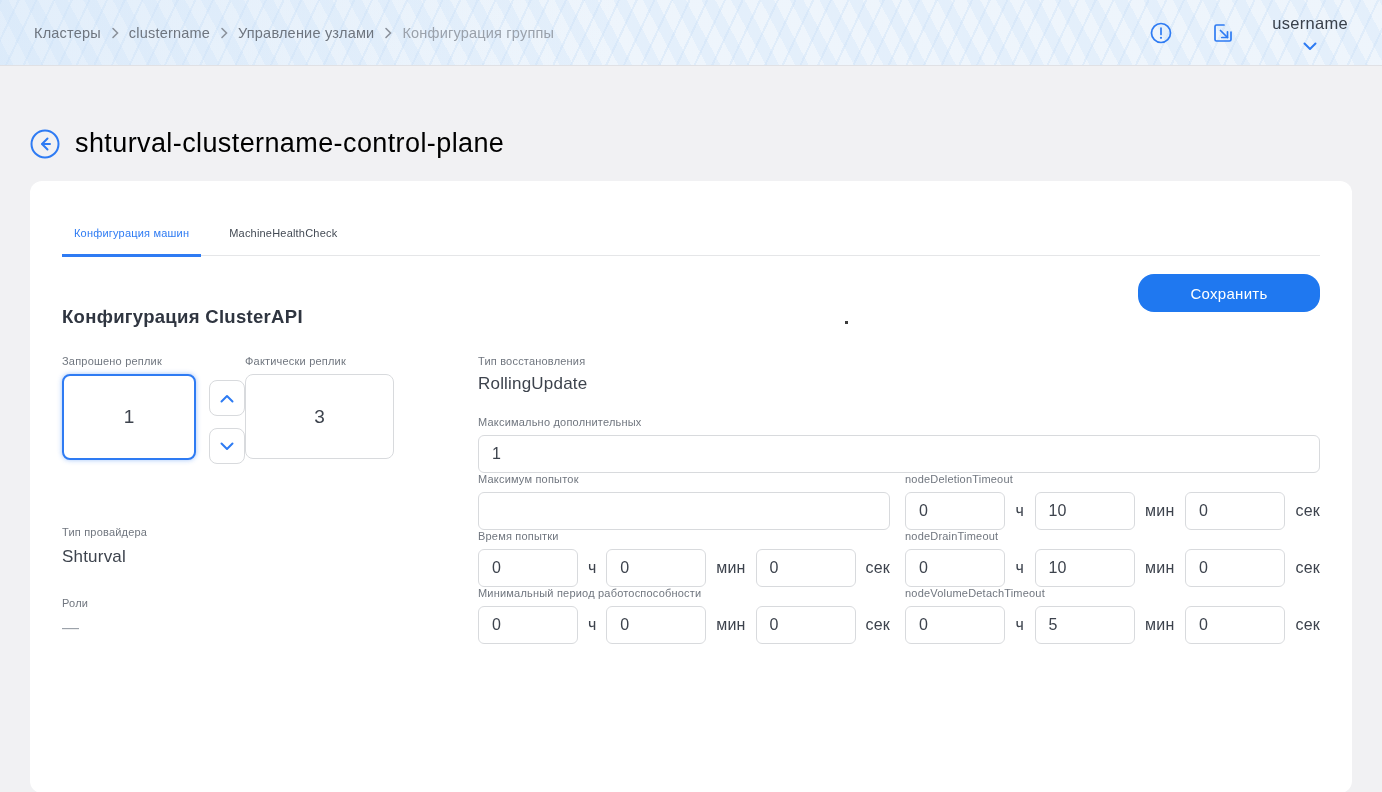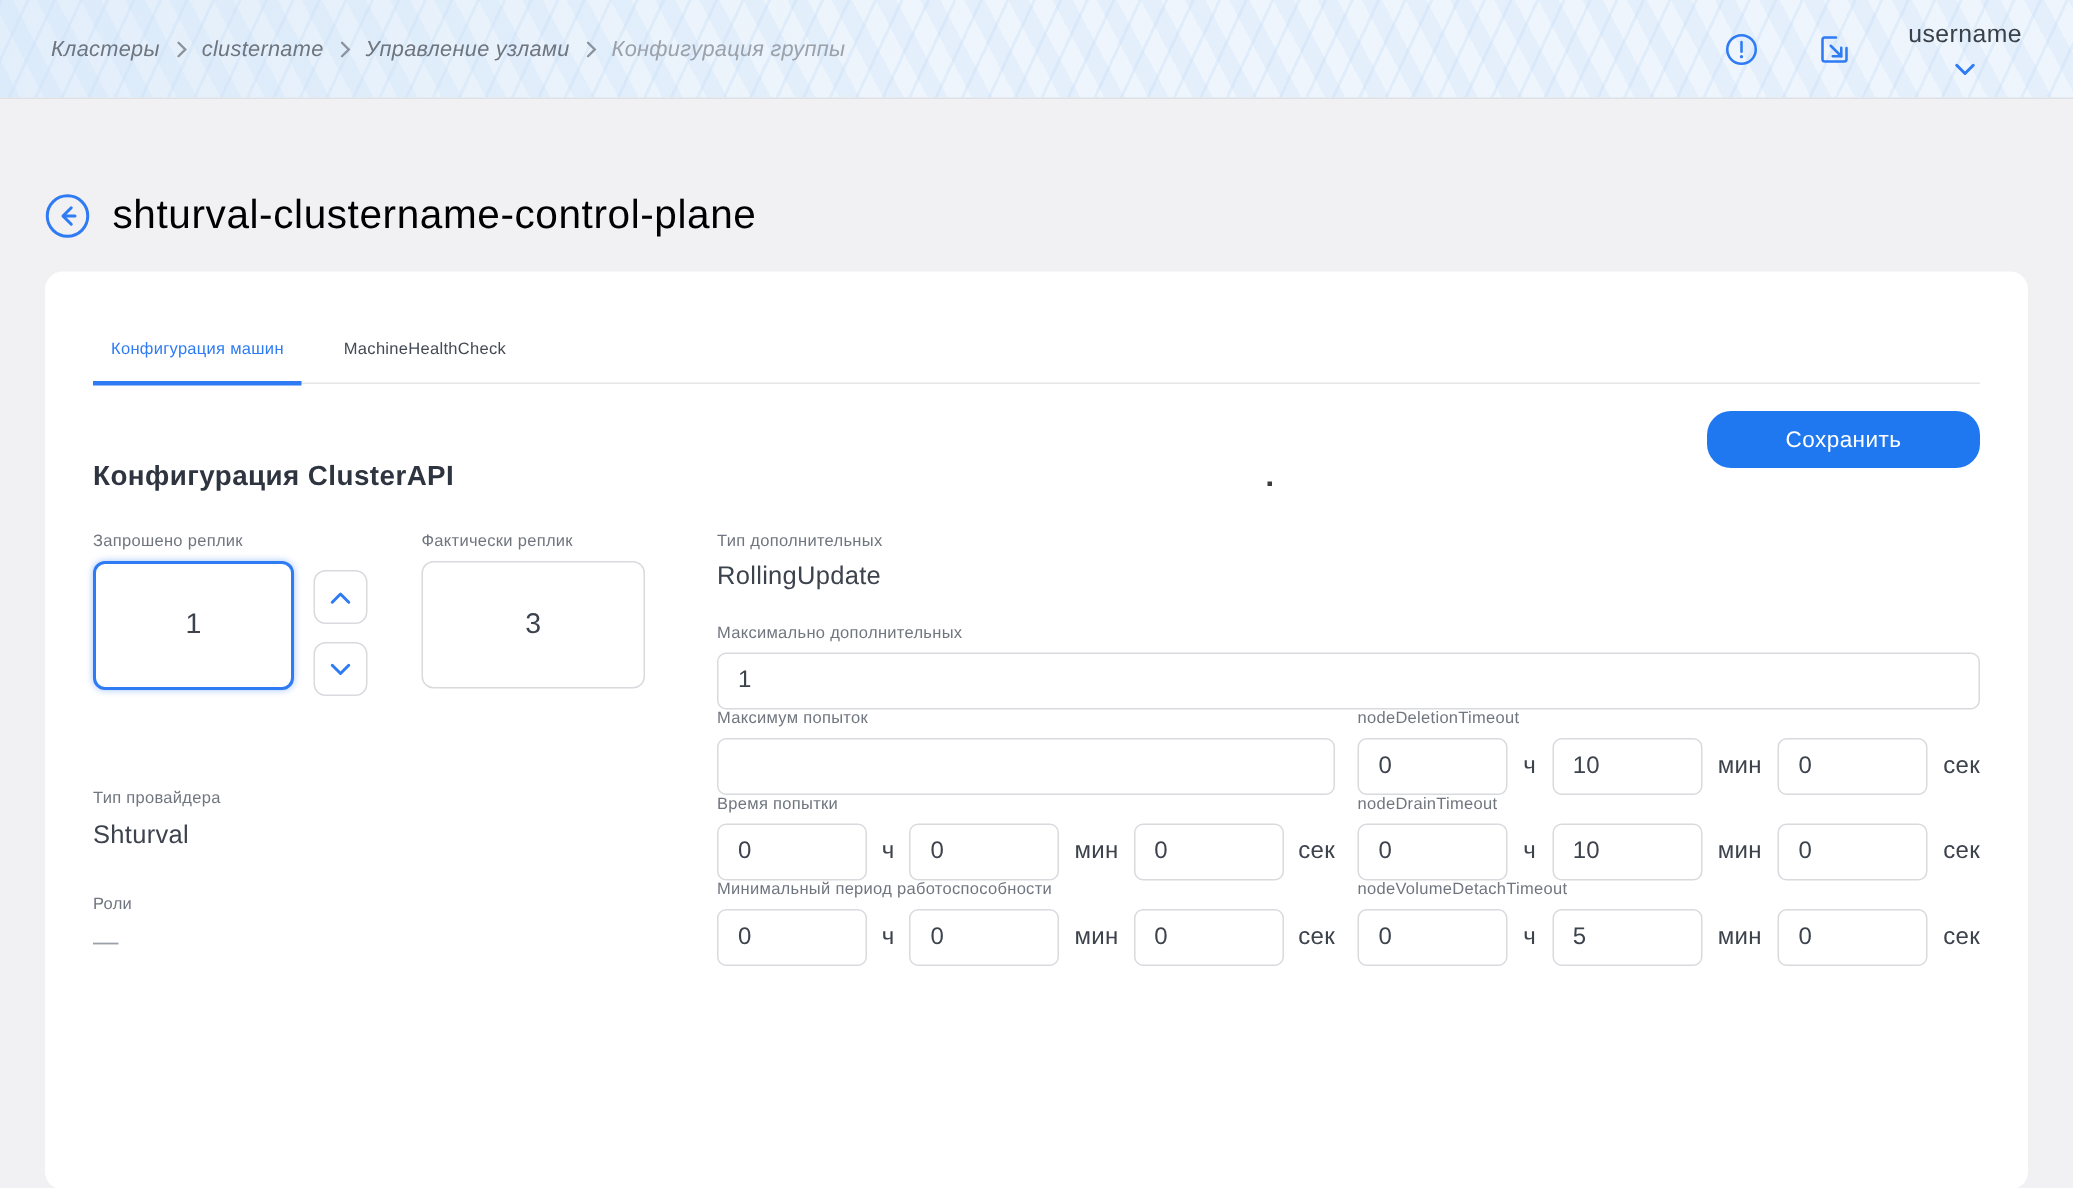--- a/index.html
+++ b/index.html
@@ -14,21 +14,21 @@
   .topbar {
     height:66px; display:flex; align-items:center; padding:0 34px;
     background:
       linear-gradient(105deg, rgba(205,226,248,.35) 0%, rgba(205,226,248,0) 45%),
       repeating-linear-gradient(115deg, rgba(198,221,246,.35) 0 2px, rgba(198,221,246,0) 2px 16px),
       repeating-linear-gradient(62deg, rgba(219,235,251,.55) 0 12px, rgba(238,246,253,.4) 12px 26px),
       #eef4fb;
     border-bottom:1px solid #e0e1e5;
   }
   .crumbs { display:flex; align-items:center; gap:10px; font-size:14.5px; letter-spacing:.2px; }
-  .crumb { color:#6e757f; cursor:pointer;font-style:italic; }
+  .crumb { color:#6e757f; cursor:pointer; }
   .crumb.last { color:#9aa1ab; }
   .crumb-sep { display:flex; align-items:center; }
   .top-right { margin-left:auto; display:flex; align-items:center; gap:36px; }
   .icon-btn { width:26px; height:26px; display:flex; align-items:center; justify-content:center; cursor:pointer; }
   .user { display:flex; align-items:center; gap:9px; font-size:16.5px; color:#3a414b; letter-spacing:.3px; cursor:pointer;flex-direction:column; }
   
   .page { padding:0 30px; }
   .title-row { margin-top:62px; margin-bottom:22px; display:flex; align-items:center; gap:15px; }
   .back-btn { width:30px; height:30px; display:flex; align-items:center; justify-content:center; cursor:pointer; }
   .page-title { font-size:27px; font-weight:500; color:#000000; letter-spacing:.4px; }
@@ -56,21 +56,21 @@
   .big-input {
     width:134px; height:86px; text-align:center; font-size:19px;
     border:2px solid #2e7bf3; border-radius:8px;
     box-shadow:0 0 5px rgba(46,123,243,.45);
   }
   .steppers { margin-left:13px; padding-top:25px; display:flex; flex-direction:column; gap:12px; }
   .step-btn { width:36px; height:36px; border:1px solid #d8dadd; border-radius:8px; background:#fff;
               display:flex; align-items:center; justify-content:center; cursor:pointer; }
   .actual-box { width:149px; height:85px; border:1px solid #d8dadd; border-radius:8px;
                 display:flex; align-items:center; justify-content:center; font-size:19px; }
-  .ml18 { margin-left:36px; }
+  .ml18 { margin-left:0; }
   .group-provider { margin-top:62px; }
   .group-roles { margin-top:30px; }
   .group-provider .static-val, .group-roles .dash-val { margin-top:9px; display:block; }
   
   .group-recovery .static-val { margin-top:4px; display:block; }
   .group-surge { margin-top:22px; }
   .wide-input { width:100%; height:38px; border:1px solid #d8dadd; border-radius:6px;
                 font-size:16px; padding:0 13px; }
   .dual-row { display:flex; gap:15px; }
   .half { width:412px; flex:none; }
@@ -190,21 +190,21 @@
 
         <div class="group-roles">
           <div class="flabel">Роли</div>
           <span class="dash-val">—</span>
         </div>
       </div>
 
       <div class="form-right">
 
         <div class="group-recovery">
-          <div class="flabel">Тип дополнительных</div>
+          <div class="flabel">Тип восстановления</div>
           <span class="static-val">RollingUpdate</span>
         </div>
 
         <div class="group-surge">
           <div class="flabel">Максимально дополнительных</div>
           <input class="wide-input" value="1" style="">
         </div>
 
         <div class="dual-row">
           <div class="half">

